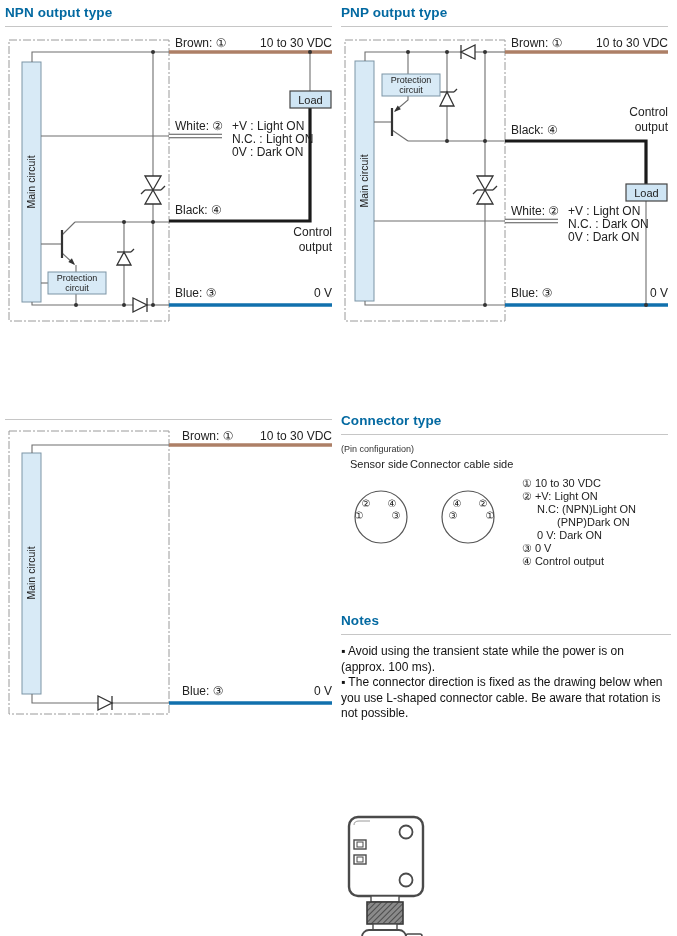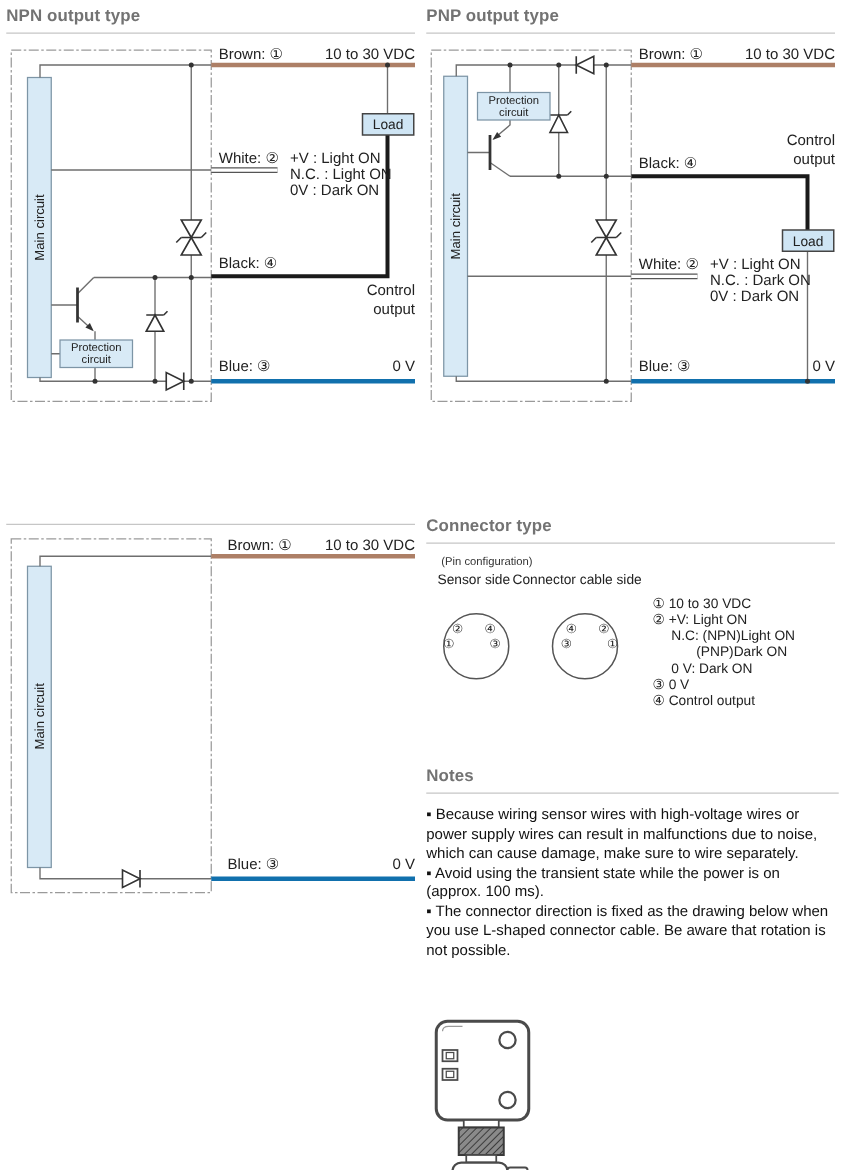--- a/index.html
+++ b/index.html
@@ -1,25 +1,25 @@
 <!DOCTYPE html>
 <html><head>
 <meta charset="utf-8">
 <style>
   * { margin:0; padding:0; box-sizing:border-box; }
   body { background:#fff; font-family:"Liberation Sans", sans-serif; }
   .page { position:relative; width:677px; height:936px; background:#fff; overflow:hidden; }
   .panel { position:absolute; }
-  .panel h2 { font-size:13.5px; font-weight:bold; color:#737373; letter-spacing:0.1px; }
+  .panel h2 { font-size:13.5px; font-weight:bold; color:#0369a1; letter-spacing:0.1px; }
   .rule { border-top:1px solid #c6c6c6; margin-top:6px; }
   .panel svg { display:block; margin-top:7px; }
   svg text { font-family:"Liberation Sans", sans-serif; fill:#222; }
   .lbl { font-size:12px; }
   
-  .pincfg { position:absolute; left:12px; top:31px; font-size:9px; color:#333; }
+  .pincfg { position:absolute; left:0; top:31px; font-size:9px; color:#333; }
   .sidelbl { position:absolute; top:45px; font-size:11px; color:#222; }
   .legend { position:absolute; left:181px; top:64px; font-size:11px; color:#222; line-height:13px; }
   .legend .ind1 { padding-left:15px; }
   .legend .ind2 { padding-left:35px; }
   
   .notes p { font-size:12px; color:#111; line-height:15.5px; margin:0; }
   .notes .body { margin-top:9px; }
 </style>
 </head>
 <body>
@@ -275,21 +275,20 @@
       <div class="ind1">0 V: Dark ON</div>
       <div>③ 0 V</div>
       <div>④ Control output</div>
     </div>
   </section>
 
   <section class="panel notes" style="left:341px; top:613px; width:330px;">
     <h2>Notes</h2>
     <div class="rule"></div>
     <div class="body">
-      <p>▪ Because wiring sensor wires with high-voltage wires or power supply wires can result in malfunctions due to noise, which can cause damage, make sure to wire separately.</p>
       <p>▪ Avoid using the transient state while the power is on (approx. 100 ms).</p>
       <p>▪ The connector direction is fixed as the drawing below when you use L-shaped connector cable. Be aware that rotation is not possible.</p>
     </div>
   </section>
 
   <div class="panel" style="left:340px; top:806px;">
     <svg width="95" height="128" viewBox="0 0 95 128">
       <defs>
         <pattern id="hatch" width="4" height="4" patternUnits="userSpaceOnUse" patternTransform="rotate(45)">
           <rect width="4" height="4" fill="#8a8a8a"></rect>

